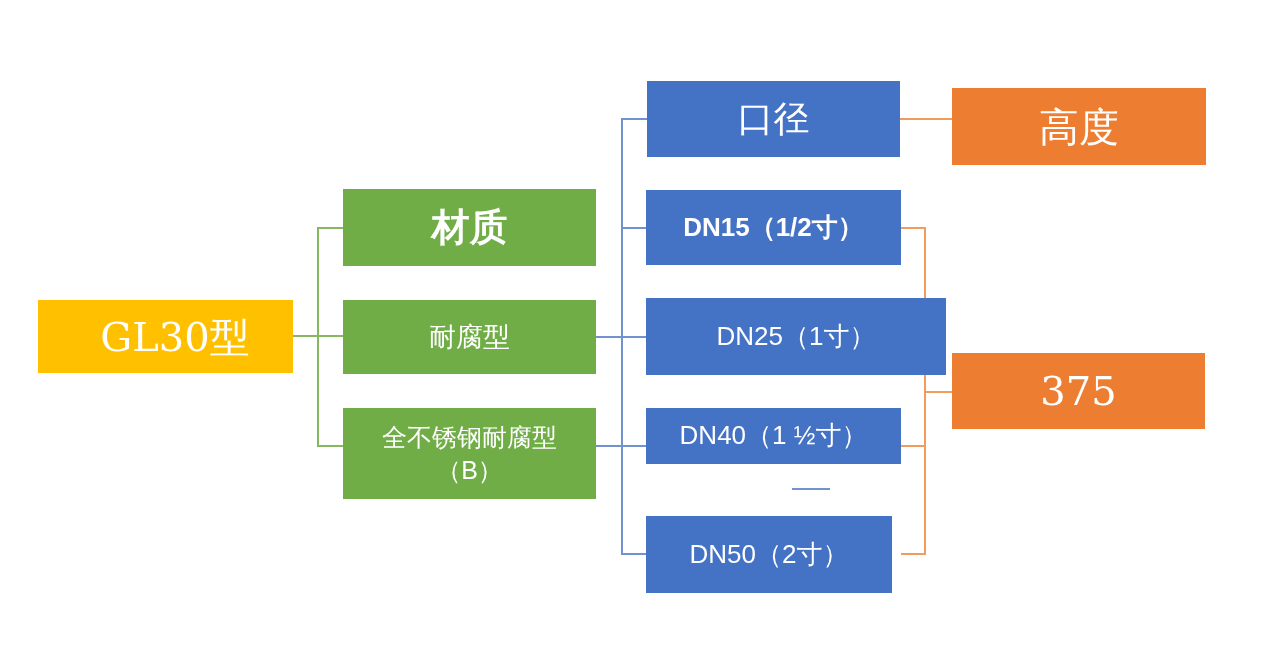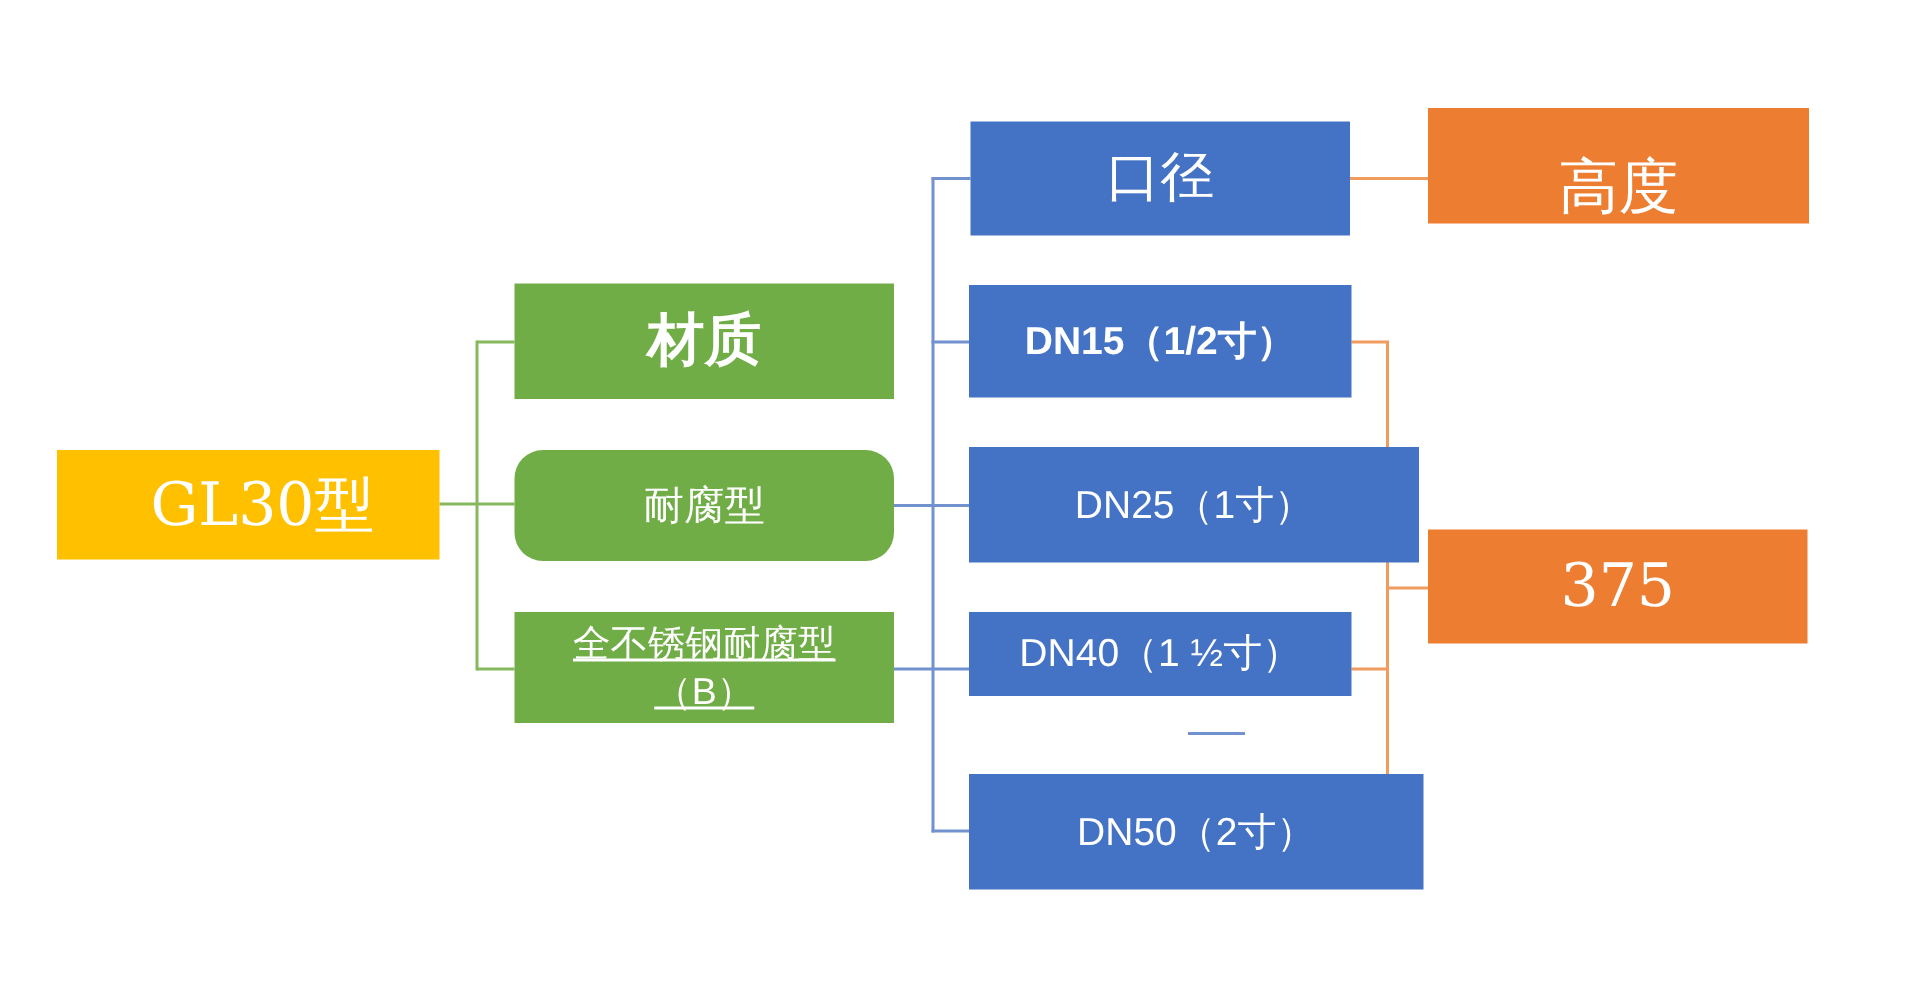--- a/index.html
+++ b/index.html
@@ -27,28 +27,28 @@
   .orange { background: var(--orange); }
 
   .line { position: absolute; }
   .gline { background: var(--green-line); }
   .bline { background: var(--blue-line); }
   .oline { background: var(--orange-line); }
 
   
   #root            { left: 38px;  top: 300px; width: 255px; height: 73px; font-size: 40px; padding-left: 19px; }
   #material-header { left: 343px; top: 189px; width: 253px; height: 77px; font-size: 38px; font-weight: bold; }
-  #material-item1  { left: 343px; top: 300px; width: 253px; height: 74px; font-size: 27px; border-radius: 19px; }
-  #material-item2  { left: 343px; top: 408px; width: 253px; height: 74px; font-size: 25px; line-height: 1.3; text-decoration: underline; }
+  #material-item1  { left: 343px; top: 300px; width: 253px; height: 74px; font-size: 27px; }
+  #material-item2  { left: 343px; top: 408px; width: 253px; height: 91px; font-size: 25px; line-height: 1.3; }
   #diameter-header { left: 647px; top: 81px;  width: 253px; height: 76px; font-size: 36px; }
   #dn15            { left: 646px; top: 190px; width: 255px; height: 75px; font-size: 26px; font-weight: bold; }
   #dn25            { left: 646px; top: 298px; width: 300px; height: 77px; font-size: 26px; }
   #dn40            { left: 646px; top: 408px; width: 255px; height: 56px; font-size: 26px; }
-  #dn50            { left: 646px; top: 516px; width: 303px; height: 77px; font-size: 26px; }
-  #height-header   { left: 952px; top: 72px;  width: 254px; height: 77px; font-size: 40px; justify-content: flex-end; }
+  #dn50            { left: 646px; top: 516px; width: 246px; height: 77px; font-size: 26px; }
+  #height-header   { left: 952px; top: 88px;  width: 254px; height: 77px; font-size: 40px; }
   #height-value    { left: 952px; top: 353px; width: 253px; height: 76px; font-size: 40px; }
 
   
   #g-root-h   { left: 293px; top: 335px; width: 50px;  height: 2px; }
   #g-vert     { left: 317px; top: 227px; width: 2px;   height: 220px; }
   #g-mat-h    { left: 318px; top: 227px; width: 25px;  height: 2px; }
   #g-ss-h     { left: 318px; top: 445px; width: 25px;  height: 2px; }
 
   #b-nf-h     { left: 596px; top: 336px; width: 50px;  height: 2px; }
   #b-ss-h     { left: 596px; top: 445px; width: 50px;  height: 2px; }

